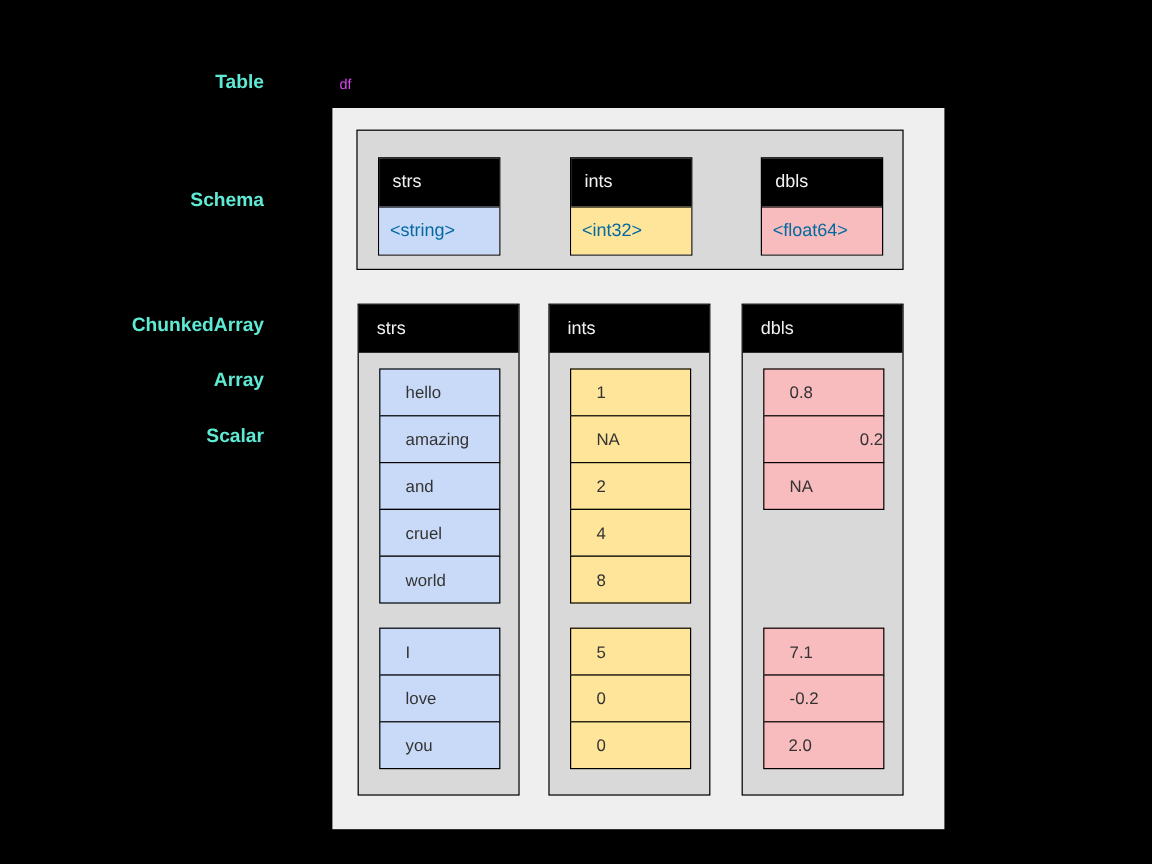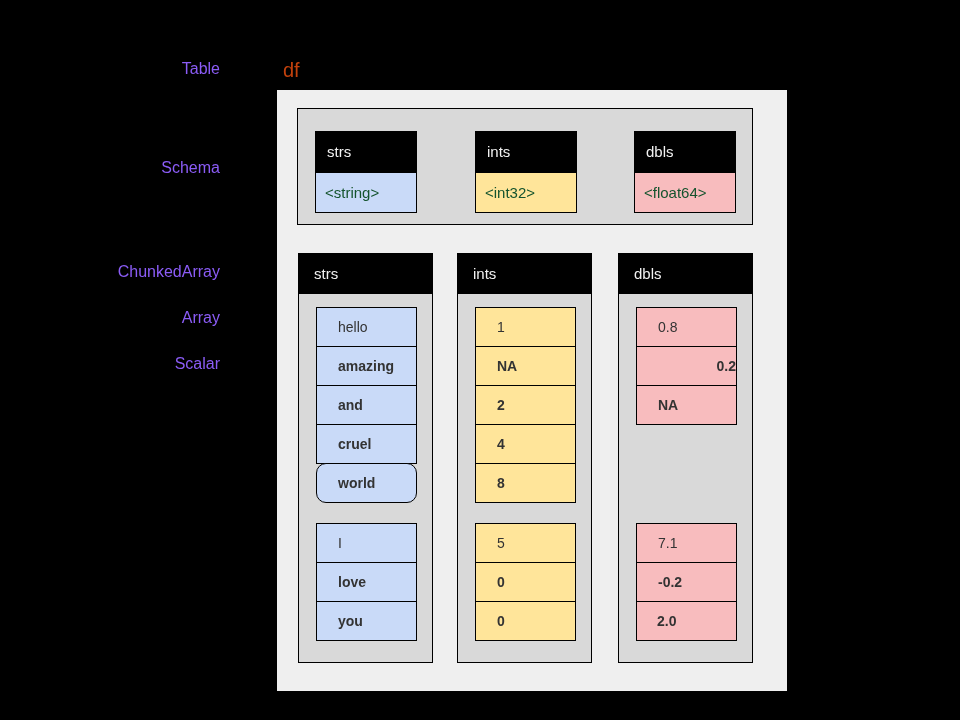--- a/index.html
+++ b/index.html
@@ -8,37 +8,37 @@
     background:#000000;
     font-family:"Liberation Sans", sans-serif;
     position:relative;
     overflow:hidden;
   }
   
   .sidelabel {
     position:absolute;
     left:40px; width:180px;
     text-align:right;
-    color:#8b5cf6;
+    color:#5eead4;
     font-size:16px;
     line-height:20px;
-    font-weight:400;
+    font-weight:700;
   }
   .lbl-table        { top:59px; }
   .lbl-schema       { top:158px; }
   .lbl-chunkedarray { top:262px; }
   .lbl-array        { top:308px; }
   .lbl-scalar       { top:354px; }
 
   
   .df-title {
     position:absolute;
     left:283px; top:60px;
-    color:#c2410c;
-    font-size:20px;
+    color:#d946ef;
+    font-size:12px;
     line-height:20px;
   }
 
   
   .outer-box {
     position:absolute;
     left:277px; top:90px;
     width:510px; height:601px;
     background:#efefef;
   }
@@ -63,21 +63,21 @@
   .sfield-header {
     height:40px;
     background:#000;
     color:#f2f2f2;
     font-size:15px;
     line-height:40px;
     padding-left:11px;
   }
   .sfield-body {
     height:40px;
-    color:#14532d;
+    color:#0369a1;
     font-size:15px;
     line-height:40px;
     padding-left:9px;
     border-top:1px solid #000;
   }
 
   
   .colbox {
     position:absolute;
     top:163px;
@@ -105,21 +105,21 @@
   .chunk1 { top:13px; }
   .chunk2 { top:229px; }
   .cell {
     height:40px;
     border:1px solid #000;
     font-size:14px;
     color:#333;
     line-height:38px;
     padding-left:21px;
   }
-  .cell + .cell { margin-top:-1px;font-weight:bold; }
+  .cell + .cell { margin-top:-1px; }
 
   
   .arrow {
     position:absolute;
     height:10px;
     display:flex;
     align-items:center;
   }
   .arrow .shaft { flex:1; height:2px; background:#0a0a0a; }
   .arrow .head {
@@ -179,21 +179,21 @@
     </div>
 
 <div class="colbox colbox1">
       <div class="col-header">strs</div>
       <div class="col-body">
         <div class="chunk chunk1">
           <div class="cell" style="background: rgb(201, 218, 248);">hello</div>
           <div class="cell" style="background: rgb(201, 218, 248);">amazing</div>
           <div class="cell" style="background: rgb(201, 218, 248);">and</div>
           <div class="cell" style="background: rgb(201, 218, 248);">cruel</div>
-          <div class="cell" style="background: rgb(201, 218, 248); border-radius: 10px;">world</div>
+          <div class="cell" style="background: rgb(201, 218, 248);">world</div>
         </div>
         <div class="chunk chunk2">
           <div class="cell" style="background: rgb(201, 218, 248);">I</div>
           <div class="cell" style="background: rgb(201, 218, 248);">love</div>
           <div class="cell" style="background: rgb(201, 218, 248);">you</div>
         </div>
       </div>
     </div>
     <div class="colbox colbox2">
       <div class="col-header">ints</div>

